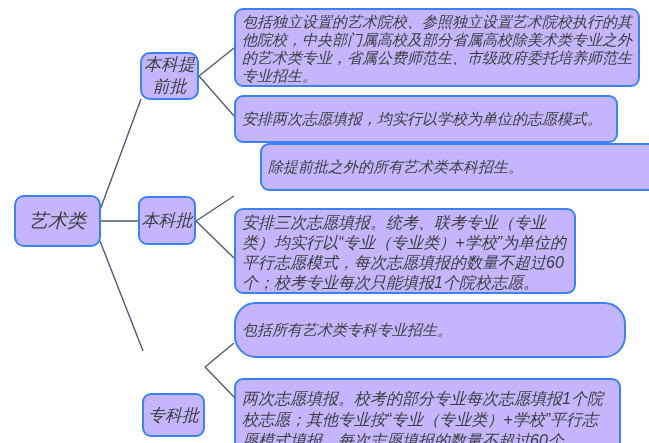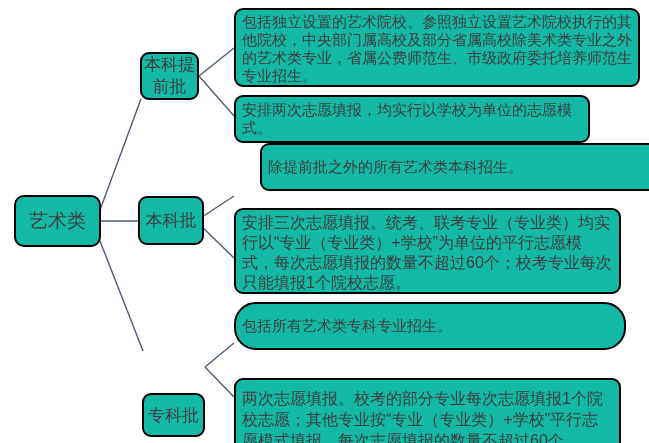--- a/index.html
+++ b/index.html
@@ -23,52 +23,53 @@
     height: 443px;
   }
   svg.links line {
     stroke: #4d5b75;
     stroke-width: 1.4;
     fill: none;
   }
   .box {
     position: absolute;
     box-sizing: border-box;
-    background: #14b8a6;
-    border: 2px solid #000000;
+    background: #c4b5fd;
+    border: 2px solid #3b82f6;
     border-radius: 9px;
     color: #3d3d3d;
     display: flex;
     align-items: center;
+    font-style: italic;
   }
   .node {
     justify-content: center;
     text-align: center;
   }
   .node.root {
     left: 14px;  top: 195px;  width: 87px;  height: 52px;
     font-size: 19px;
     border-radius: 10px;
     text-align: right;
   }
-  .node.b-early   { left: 140px; top: 52px;  width: 59px; height: 48px; font-size: 17px; line-height: 22px; padding: 2px 0; }
-  .node.b-under   { left: 138px; top: 196px; width: 66px; height: 49px; font-size: 17px; }
+  .node.b-early   { left: 140px; top: 52px;  width: 59px; height: 48px; font-size: 17px; line-height: 22px; padding: 2px 0; border-radius: 10px; }
+  .node.b-under   { left: 138px; top: 196px; width: 58px; height: 49px; font-size: 17px; }
   .node.b-junior  { left: 142px; top: 345px; width: 63px; height: 44px; font-size: 17px; margin-top: 48px; }
   .note {
     left: 234px;
     padding: 3px 6px;
     font-size: 15px;
     line-height: 18px;
   }
   .note.multiline { align-items: flex-start; }
   .n0 { top: 8px;   width: 406px; height: 79px; }
-  .n1 { top: 95px;  width: 356px; height: 48px; }
+  .n1 { top: 95px;  width: 384px; height: 48px; }
   .n2 { top: 143px; width: 397px; height: 48px; margin-left: 26px; }
-  .n3 { top: 208px; width: 387px; height: 86px; font-size: 16px; line-height: 20px; }
-  .n4 { top: 302px; width: 392px; height: 48px; border-radius: 22px; }
+  .n3 { top: 208px; width: 342px; height: 86px; font-size: 16px; line-height: 20px; }
+  .n4 { top: 302px; width: 392px; height: 56px; border-radius: 22px; }
   .n5 { top: 378px; width: 387px; height: 80px; font-size: 16px; line-height: 21px; padding-top: 8px; }
 </style>
 </head>
 <body>
 
 <div class="canvas">
 
   <svg class="links" viewBox="0 0 649 443" aria-hidden="true">
 
     <line x1="100" y1="210" x2="141" y2="99"></line>

